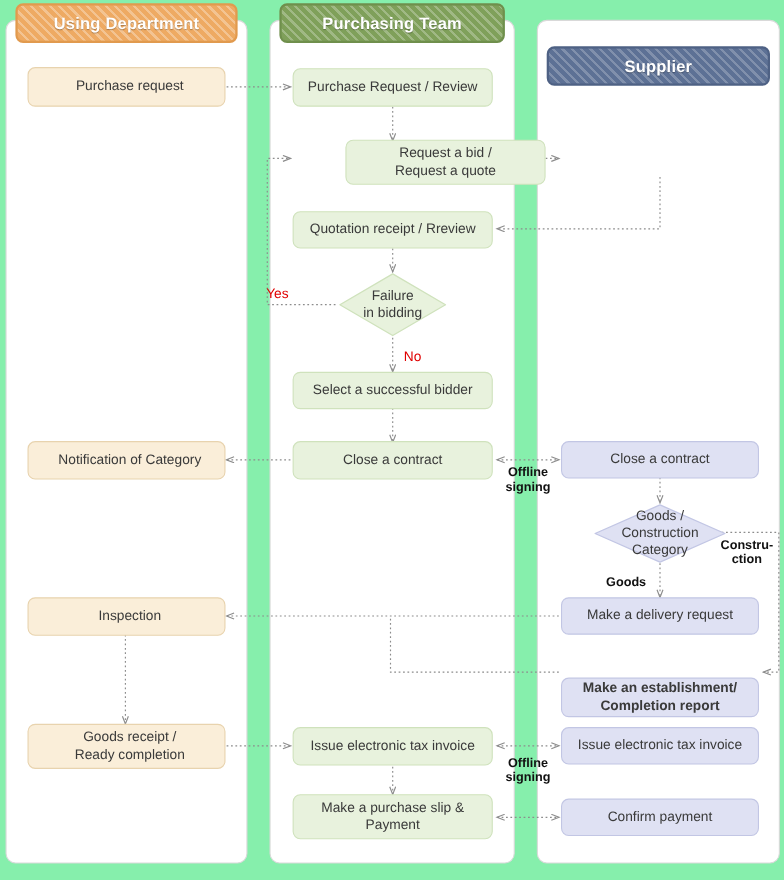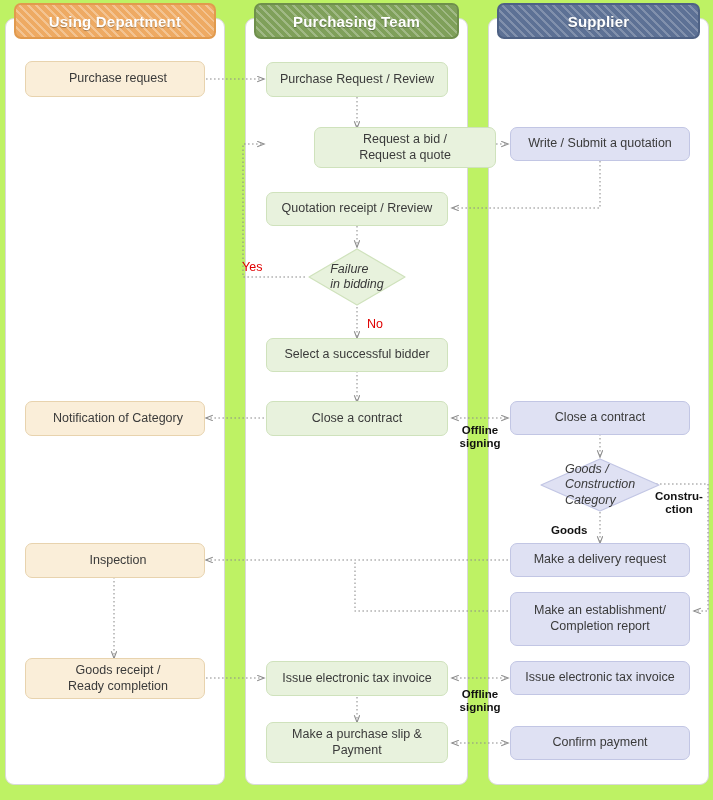--- a/index.html
+++ b/index.html
@@ -1,46 +1,46 @@
 <!DOCTYPE html>
 <html><head>
 <meta charset="utf-8">
 <style>
   html,body{margin:0;padding:0;background:#ffffff;}
   body{font-family:"Liberation Sans","DejaVu Sans",sans-serif;}
-  #stage{position:relative;width:713px;height:800px;background:#bef264;overflow:hidden;}
+  #stage{position:relative;width:713px;height:800px;background:#86efac;overflow:hidden;}
 
   
   .lane{position:absolute;border:1px solid #d9d9d9;border-radius:9px;background:#fff;box-sizing:border-box;}
 
   
   .lane-head{position:absolute;box-sizing:border-box;border-radius:7px;
     display:flex;align-items:center;justify-content:center;
     color:#ffffff;font-size:15px;font-weight:bold;letter-spacing:.2px;
     text-shadow:0 1px 1px rgba(0,0,0,.30);}
   .lane-head.orange{background-color:#eeaa63;border:2px solid #e19a4e;
     background-image:repeating-linear-gradient(45deg,rgba(255,255,255,.30) 0 2px,rgba(255,255,255,0) 2px 6px);}
   .lane-head.green{background-color:#7fa05a;border:2px solid #6f8f4c;
     background-image:repeating-linear-gradient(45deg,rgba(255,255,255,.26) 0 2px,rgba(255,255,255,0) 2px 6px);}
   .lane-head.blue{background-color:#5d7195;border:2px solid #4e6184;
-    background-image:repeating-linear-gradient(45deg,rgba(255,255,255,.22) 0 2px,rgba(255,255,255,0) 2px 6px);}
+    background-image:repeating-linear-gradient(45deg,rgba(255,255,255,.22) 0 2px,rgba(255,255,255,0) 2px 6px);margin-top:39px;}
 
   
   .node{position:absolute;box-sizing:border-box;border-radius:7px;
     display:flex;align-items:center;justify-content:center;text-align:center;
     font-size:12.5px;color:#3a3a3a;line-height:1.25;padding:2px 6px;}
   .node.cream{background:#faeed9;border:1px solid #e8d3ae;padding-left:12px;}
   .node.green{background:#e8f2dd;border:1px solid #cfe2bc;}
   .node.blue{background:#dfe1f3;border:1px solid #c2c6e4;}
 
   
   .diamond{position:absolute;display:flex;align-items:center;justify-content:center;}
   .diamond svg{position:absolute;inset:0;}
   .diamond .dlabel{position:relative;z-index:2;font-size:12.5px;color:#3a3a3a;
-    text-align:left;line-height:1.22;pointer-events:none;font-style:italic;}
+    text-align:center;line-height:1.22;pointer-events:none;}
 
   
   .elabel{position:absolute;font-size:12.5px;line-height:1.1;white-space:pre;}
   .elabel.red{color:#e00000;}
   .elabel.bold{color:#111;font-weight:bold;font-size:11.5px;text-align:center;}
 
   #wires{position:absolute;left:0;top:0;width:713px;height:800px;pointer-events:none;}
 </style>
 </head>
 <body>
@@ -142,30 +142,27 @@
   <div class="node green" style="left:266px;top:401px;width:182px;height:35px;">
     <span>Close a contract</span>
   </div>
   <div class="node green" style="left:266px;top:661px;width:182px;height:35px;">
     <span>Issue electronic tax invoice</span>
   </div>
   <div class="node green" style="left:266px;top:722px;width:182px;height:41px;">
     <span>Make a purchase slip &amp;<br>Payment</span>
   </div>
 
-  <div class="node blue" style="left:510px;top:127px;width:180px;height:34px;">
-    <span>Write / Submit a quotation</span>
-  </div>
   <div class="node blue" style="left:510px;top:401px;width:180px;height:34px;">
     <span>Close a contract</span>
   </div>
   <div class="node blue" style="left:510px;top:543px;width:180px;height:34px;text-align:center;">
     <span>Make a delivery request</span>
   </div>
-  <div class="node blue" style="left:510px;top:592px;width:180px;height:54px;">
+  <div class="node blue" style="left:510px;top:616px;width:180px;height:36px;font-weight:bold;">
     <span>Make an establishment/<br>Completion report</span>
   </div>
   <div class="node blue" style="left:510px;top:661px;width:180px;height:34px;">
     <span>Issue electronic tax invoice</span>
   </div>
   <div class="node blue" style="left:510px;top:726px;width:180px;height:34px;">
     <span>Confirm payment</span>
   </div>
 
   <div class="diamond" style="left:305px;top:247px;width:104px;height:60px;">

